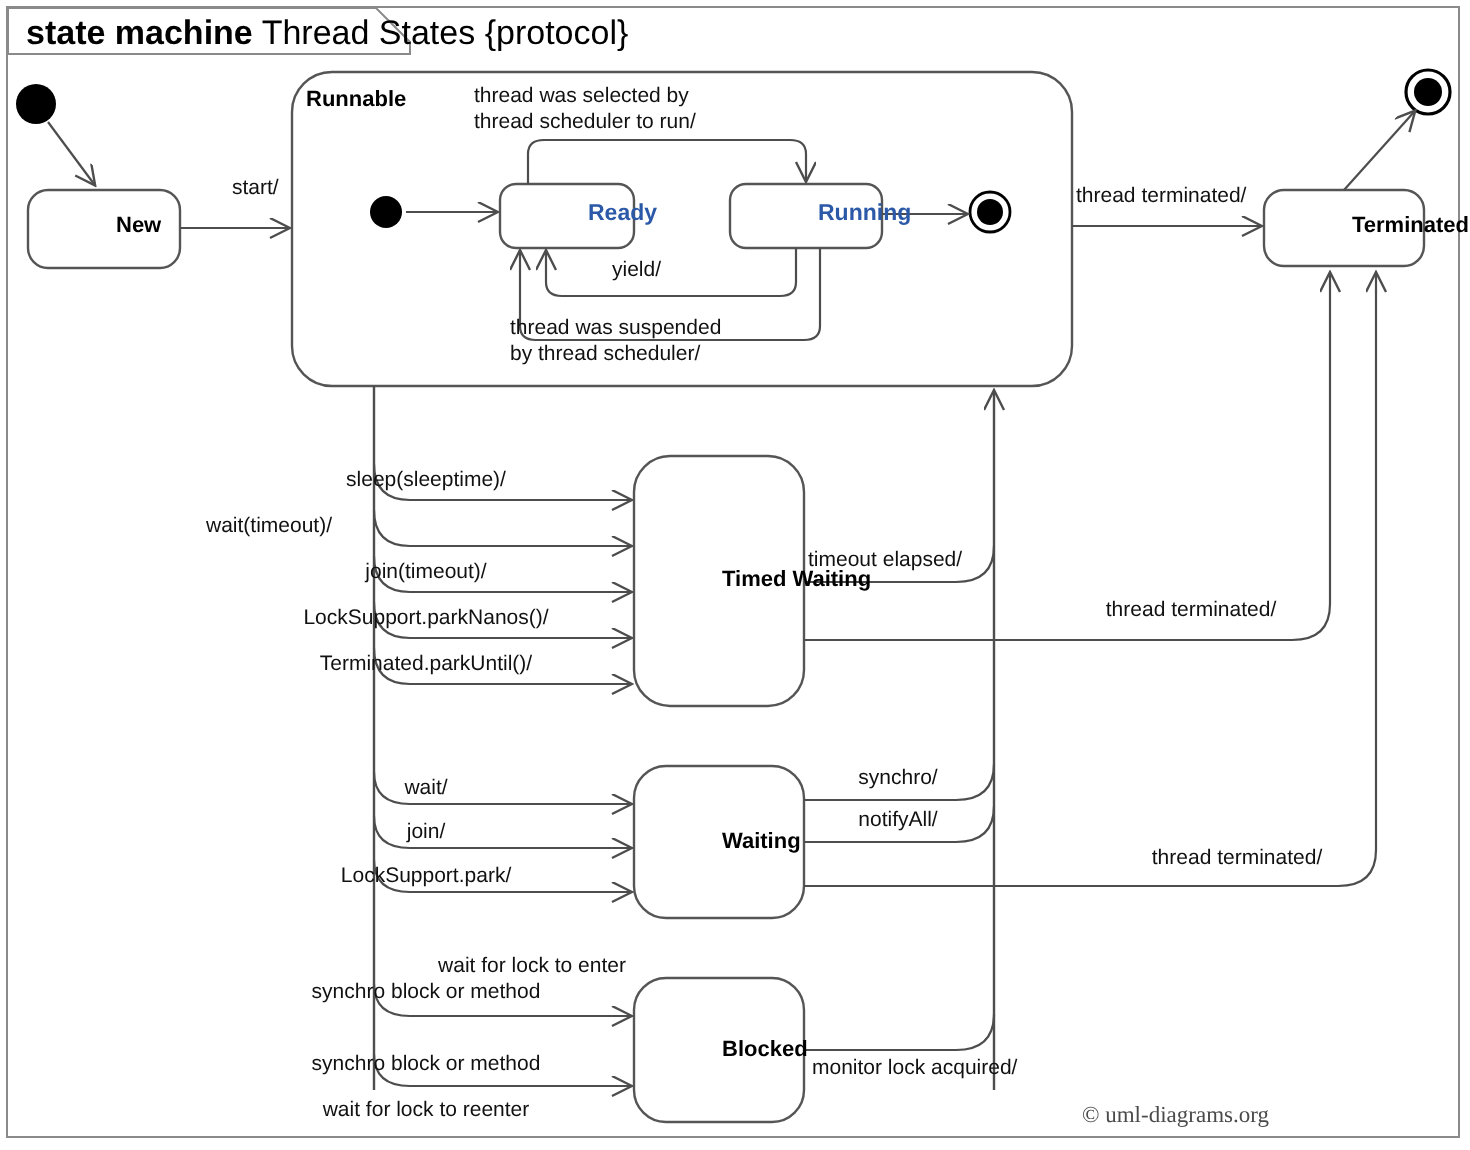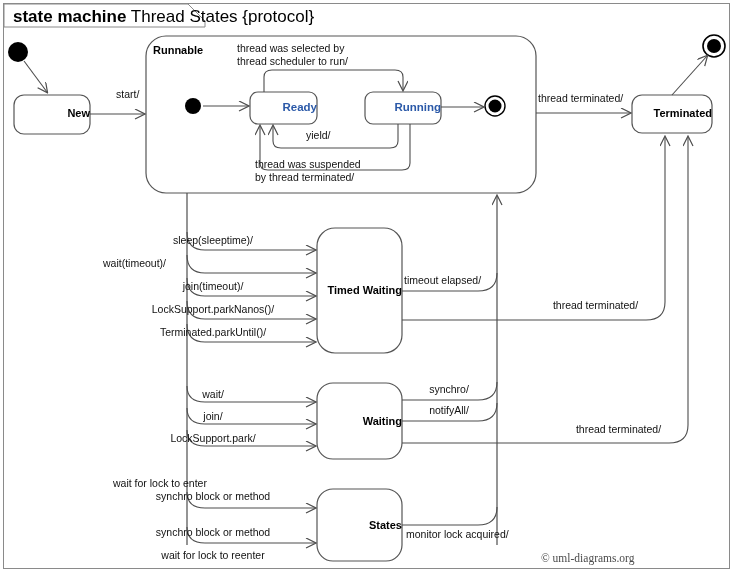--- a/index.html
+++ b/index.html
@@ -34,22 +34,23 @@
     color:#111;
     white-space:nowrap;
     line-height:12.5px;
     text-align:left;
   }
   .state-name{
     position:absolute;
     font-size:11px;
     font-weight:bold;
     white-space:nowrap;
-    text-align:right;
+    text-align:left;
     color:#000;
+    padding-left:44px;
   }
   .state-name.blue{color:#2b59a8;font-size:11.5px;}
   .region-name{
     position:absolute;font-size:11px;font-weight:bold;color:#000;white-space:nowrap;
   }
   #copyright{
     position:absolute;
     font-family:"Liberation Serif","DejaVu Serif",serif;
     font-size:11.5px;
     color:#4a4a4a;
@@ -178,45 +179,45 @@
 <div class="state-name" style="left:632px;top:107px;width:80px;">Terminated</div>
 
 <div class="state-name blue" style="left:250px;top:101px;width:67px;">Ready</div>
 
 <div class="state-name blue" style="left:365px;top:101px;width:76px;">Running</div>
 
 <div class="state-name" style="left:317px;top:284px;width:85px;">Timed Waiting</div>
 
 <div class="state-name" style="left:317px;top:415px;width:85px;">Waiting</div>
 
-<div class="state-name" style="left:317px;top:519px;width:85px;">States</div>
+<div class="state-name" style="left:317px;top:519px;width:85px;">Blocked</div>
 
 <div class="lbl" style="left:104px;top:88px;margin-left:12px;">start/</div>
 
 <div class="lbl" style="left:237px;top:42px;width:193px;">thread was selected by</div>
 <div class="lbl" style="left:237px;top:55px;width:193px;">thread scheduler to run/</div>
 
 <div class="lbl" style="left:306px;top:129px;width:60px;">yield/</div>
 
 <div class="lbl" style="left:255px;top:158px;width:193px;">thread was suspended</div>
-<div class="lbl" style="left:255px;top:171px;width:193px;">by thread terminated/</div>
+<div class="lbl" style="left:255px;top:171px;width:193px;">by thread scheduler/</div>
 
 <div class="lbl" style="left:538px;top:92px;">thread terminated/</div>
 
 <div class="lbl" style="left:113px;top:234px;width:200px;text-align:center;">sleep(sleeptime)/</div>
 <div class="lbl" style="left:103px;top:257px;width:200px;text-align:left;">wait(timeout)/</div>
 <div class="lbl" style="left:113px;top:280px;width:200px;text-align:center;">join(timeout)/</div>
 <div class="lbl" style="left:113px;top:303px;width:200px;text-align:center;">LockSupport.parkNanos()/</div>
 <div class="lbl" style="left:113px;top:326px;width:200px;text-align:center;">Terminated.parkUntil()/</div>
 
 <div class="lbl" style="left:113px;top:388px;width:200px;text-align:center;">wait/</div>
 <div class="lbl" style="left:113px;top:410px;width:200px;text-align:center;">join/</div>
 <div class="lbl" style="left:113px;top:432px;width:200px;text-align:center;">LockSupport.park/</div>
 
-<div class="lbl" style="left:113px;top:477px;width:200px;text-align:left;">wait for lock to enter</div>
+<div class="lbl" style="left:113px;top:477px;width:200px;text-align:right;">wait for lock to enter</div>
 <div class="lbl" style="left:113px;top:490px;width:200px;text-align:center;">synchro block or method</div>
 <div class="lbl" style="left:113px;top:513px;width:200px;text-align:center;margin-top:36px;">wait for lock to reenter</div>
 <div class="lbl" style="left:113px;top:526px;width:200px;text-align:center;">synchro block or method</div>
 
 <div class="lbl" style="left:404px;top:274px;text-align:left;">timeout elapsed/</div>
 
 <div class="lbl" style="left:404px;top:383px;width:90px;text-align:center;">synchro/</div>
 <div class="lbl" style="left:404px;top:404px;width:90px;text-align:center;">notifyAll/</div>
 
 <div class="lbl" style="left:406px;top:528px;text-align:left;">monitor lock acquired/</div>

